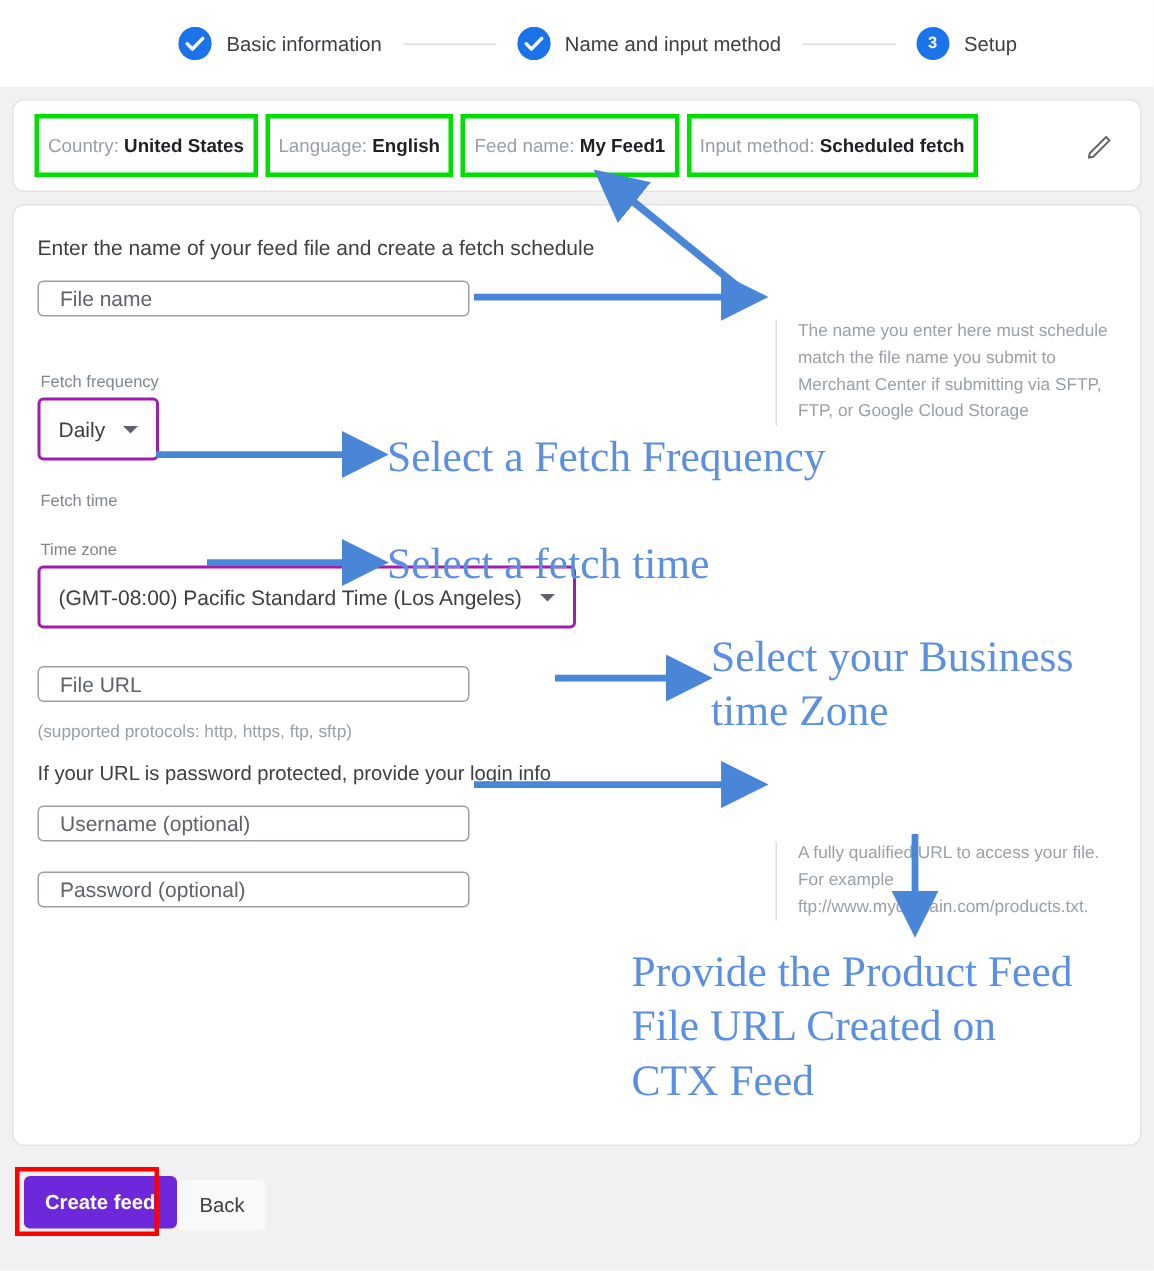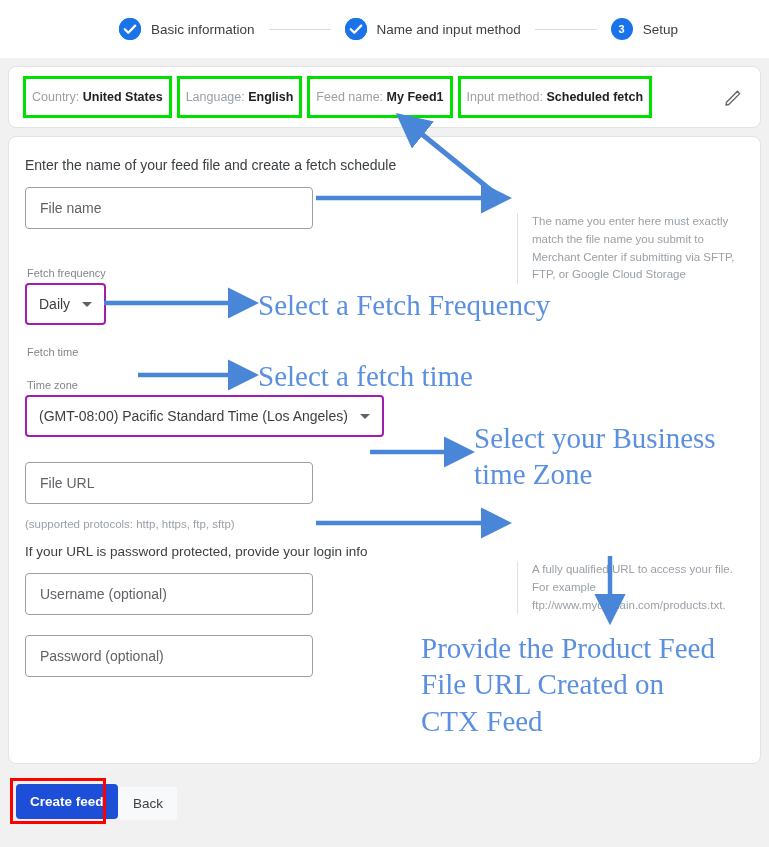--- a/index.html
+++ b/index.html
@@ -59,21 +59,21 @@
   }
   .chip .k { color: #9aa0a6; }
   .chip .v { color: #202124; font-weight: bold; }
   .edit-icon { margin-left: auto; color: #5f6368; width: 24px; height: 24px; }
 
   
   .form { position: absolute; left: 0; top: 0; width: 500px; padding: 16px 0 0 16px; }
   .section-title { font-size: 14px; color: #3c4043; margin: 4px 0 14px 0; }
   .field-label { font-size: 11px; color: #80868b; margin: 0 0 4px 2px; }
   .text-input {
-    width: 288px; height: 42px;
+    width: 288px; height: 24px;
     border: 1px solid #9aa0a6; border-radius: 4px;
     background: #fff; color: #5f6368; font-size: 14px;
     display: flex; align-items: center; padding: 0 14px;
     font-family: "Liberation Sans", sans-serif;
   }
   .select {
     border: 2px solid #a21caf; border-radius: 4px; background: #fff;
     height: 42px; display: inline-flex; align-items: center;
     padding: 0 12px; font-size: 14px; color: #3c4043;
   }
@@ -88,21 +88,21 @@
   
   .help {
     position: absolute; font-size: 11.5px; color: #9aa0a6; line-height: 1.55;
     border-left: 1px solid #e0e0e0; padding-left: 14px; width: 235px;
   }
 
   
   .footer { position: absolute; left: 8px; top: 716px; width: 753px; height: 60px; }
   .btn-primary {
     position: absolute; left: 8px; top: 10px;
-    background: #1d4ed8; color: #fff; border: none; border-radius: 4px;
+    background: #6d28d9; color: #fff; border: none; border-radius: 4px;
     font-size: 13.5px; font-weight: bold; padding: 10px 14px;
     font-family: "Liberation Sans", sans-serif; cursor: pointer;
   }
   .btn-primary-ring {
     position: absolute; left: 2px; top: 4px; width: 96px; height: 46px;
     border: 3px solid #ff0000; pointer-events: none;
   }
   .btn-secondary {
     position: absolute; left: 110px; top: 12px;
     background: #f8f9fa; color: #3c4043; border: 1px solid #f1f3f4;
@@ -232,21 +232,21 @@
         <div style="margin-top:14px;">
           <div class="text-input">Username (optional)</div>
         </div>
 
         <div style="margin-top:20px;">
           <div class="text-input">Password (optional)</div>
         </div>
 
       </div>
 
-      <div class="help" style="left:508px; top:76px;">The name you enter here must exactly match the file name you submit to Merchant Center if submitting via SFTP, FTP, or Google Cloud Storage</div>
+      <div class="help" style="left:508px; top:76px;">The name you enter here must schedule match the file name you submit to Merchant Center if submitting via SFTP, FTP, or Google Cloud Storage</div>
 
       <div class="help" style="left:508px; top:424px;">A fully qualified URL to access your file. For example ftp://www.mydomain.com/products.txt.</div>
 
     </div>
 
     <div class="footer">
       <button class="btn-primary">Create feed</button>
       <div class="btn-primary-ring"></div>
       <button class="btn-secondary">Back</button>
     </div>

